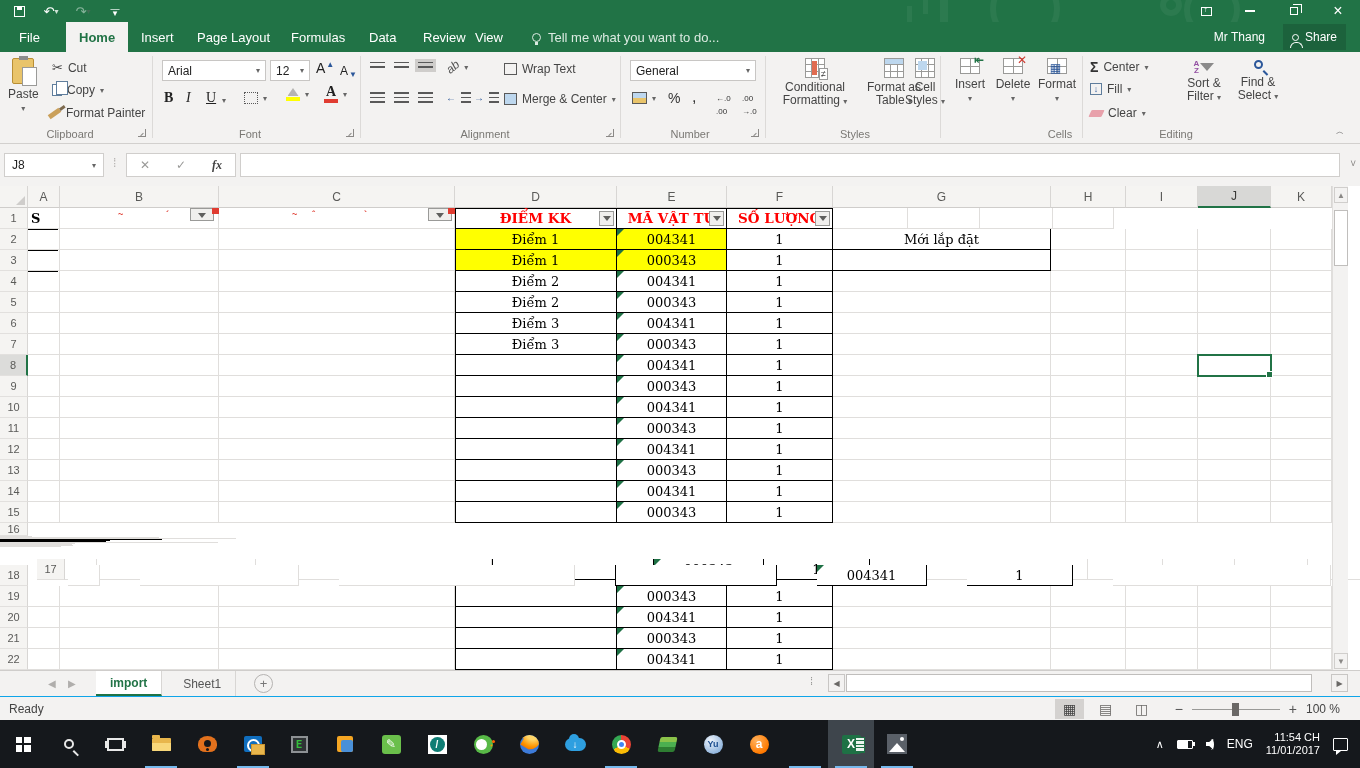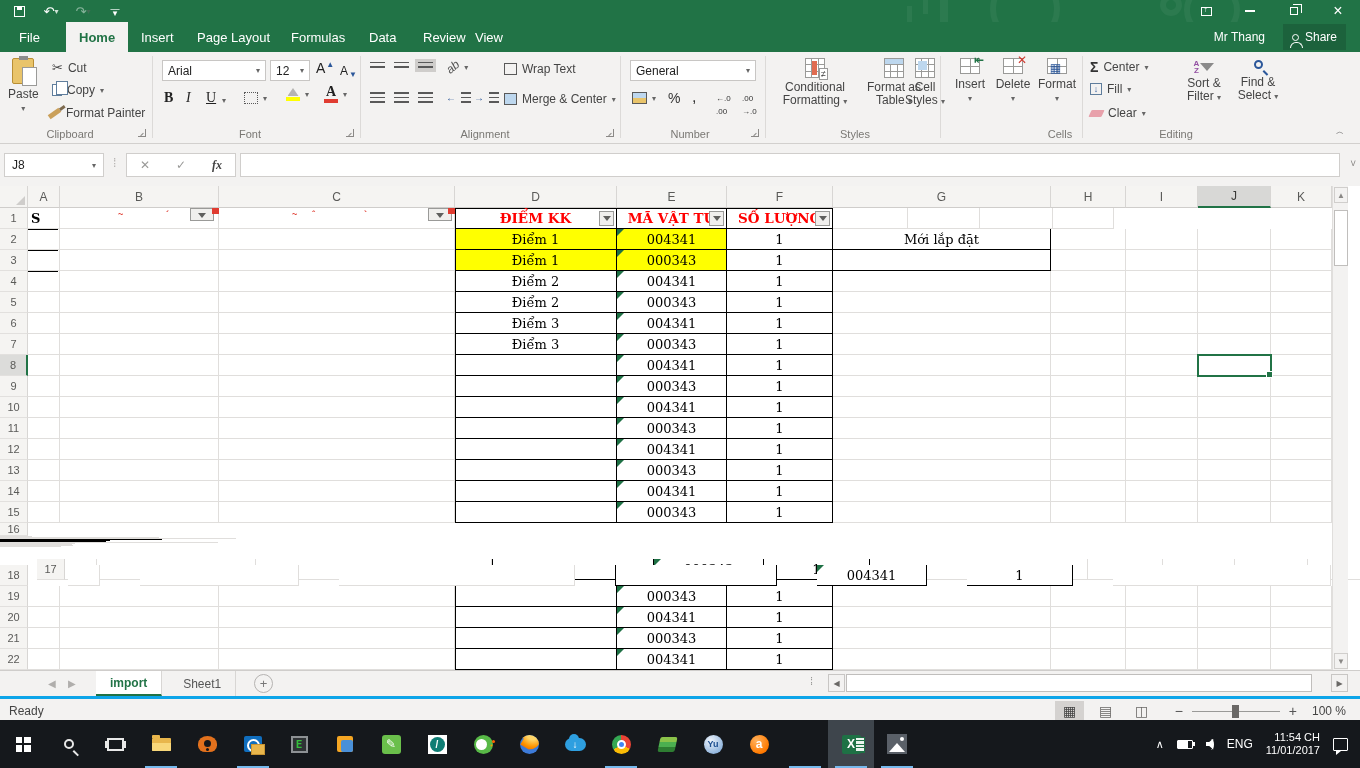--- a/index.html
+++ b/index.html
@@ -121,28 +121,28 @@
   .tnav { position:absolute; top:7px; color:#b0aeac; font-size:10px; }
   .stab { position:absolute; top:0; height:25px; display:flex; align-items:center; padding:0 14px; color:#555; border-right:1px solid #d8d6d4; }
   .stab.active { background:#fff; color:#217346; font-weight:bold; border-bottom:2.5px solid #217346; border-right:1px solid #d8d6d4; }
   .addsheet { position:absolute; left:254px; top:3px; width:19px; height:19px; border:1px solid #b5b3b1; border-radius:50%; color:#777; display:flex; align-items:center; justify-content:center; font-size:13px; }
   .tdots { position:absolute; left:810px; top:4px; color:#9a9a98; font-size:11px; }
   #hscroll { position:absolute; left:828px; top:3px; width:520px; height:18px; }
   .harrow { position:absolute; top:0; width:17px; height:18px; background:#f3f2f1; border:1px solid #c8c6c4; color:#6a6866; font-size:8px; display:flex; align-items:center; justify-content:center; }
   #hthumb { position:absolute; left:18px; top:0; width:466px; height:18px; background:#fff; border:1px solid #c0bebc; }
 
   
-  #statusbar { position:absolute; left:0; top:696px; width:1360px; height:16px; background:#f3f2f1; border-top:3px solid #0ea5e9; }
+  #statusbar { position:absolute; left:0; top:696px; width:1360px; height:16px; background:#f3f2f1; border-top:1px solid #0ea5e9; }
   #ready { position:absolute; left:9px; top:5px; color:#444; }
   .viewbtn { position:absolute; top:2px; width:29px; height:20px; display:flex; align-items:center; justify-content:center; color:#6a6866; font-size:14px; }
   .viewbtn.active { background:#d4d2d0; color:#444; }
   #zoomctrl { position:absolute; right:14px; top:2px; height:20px; display:flex; align-items:center; gap:9px; color:#555; }
   .ztrack { width:88px; height:1px; background:#9a9a98; position:relative; }
   .zthumb { position:absolute; left:40px; top:-6px; width:7px; height:13px; background:#6a6866; }
-  #zoomlvl { font-size:12px; color:#444; width:40px; text-align:right; }
+  #zoomlvl { font-size:12px; color:#444; width:40px; }
 
   
   #taskbar { position:absolute; left:0; top:720px; width:1360px; height:48px; background:#15181c; display:flex; align-items:stretch; }
   .tb-slot { width:46px; height:48px; display:flex; align-items:center; justify-content:center; position:relative; flex:none; }
   .tb-slot.open::after { content:""; position:absolute; left:7px; bottom:0; width:32px; height:2.5px; background:#76b9ed; }
   .tb-slot.active { background:#3e454c; }
   .tbi { position:relative; display:flex; align-items:center; justify-content:center; font-size:11px; }
   .i-start { width:15px; height:15px; background:
       linear-gradient(to right, transparent 0 6.5px, #15181c 6.5px 8.5px, transparent 8.5px),
       linear-gradient(to bottom, transparent 0 6.5px, #15181c 6.5px 8.5px, transparent 8.5px),#fff; }
@@ -226,20 +226,24 @@
   <div class="rtab" style="left:6px;">File</div>
   <div id="rtab-list">
       <div class="rtab active" style="left: 66px;">Home</div>
       <div class="rtab" style="left: 128px;">Insert</div>
       <div class="rtab" style="left: 184px;">Page Layout</div>
       <div class="rtab" style="left: 278px;">Formulas</div>
       <div class="rtab" style="left: 356px;">Data</div>
       <div class="rtab" style="left: 410px;">Review</div>
       <div class="rtab" style="left: 462px;">View</div>
     </div>
+  <div id="tellme">
+    <span class="bulb"></span>
+    <span>Tell me what you want to do...</span>
+  </div>
   <div id="user-name">Mr Thang</div>
   <div id="share-btn">
     <span class="person"></span>
     <span>Share</span>
   </div>
 </div>
 
 <div id="ribbon">
 
   <div class="rbtn big" style="left:8px; top:6px;">

